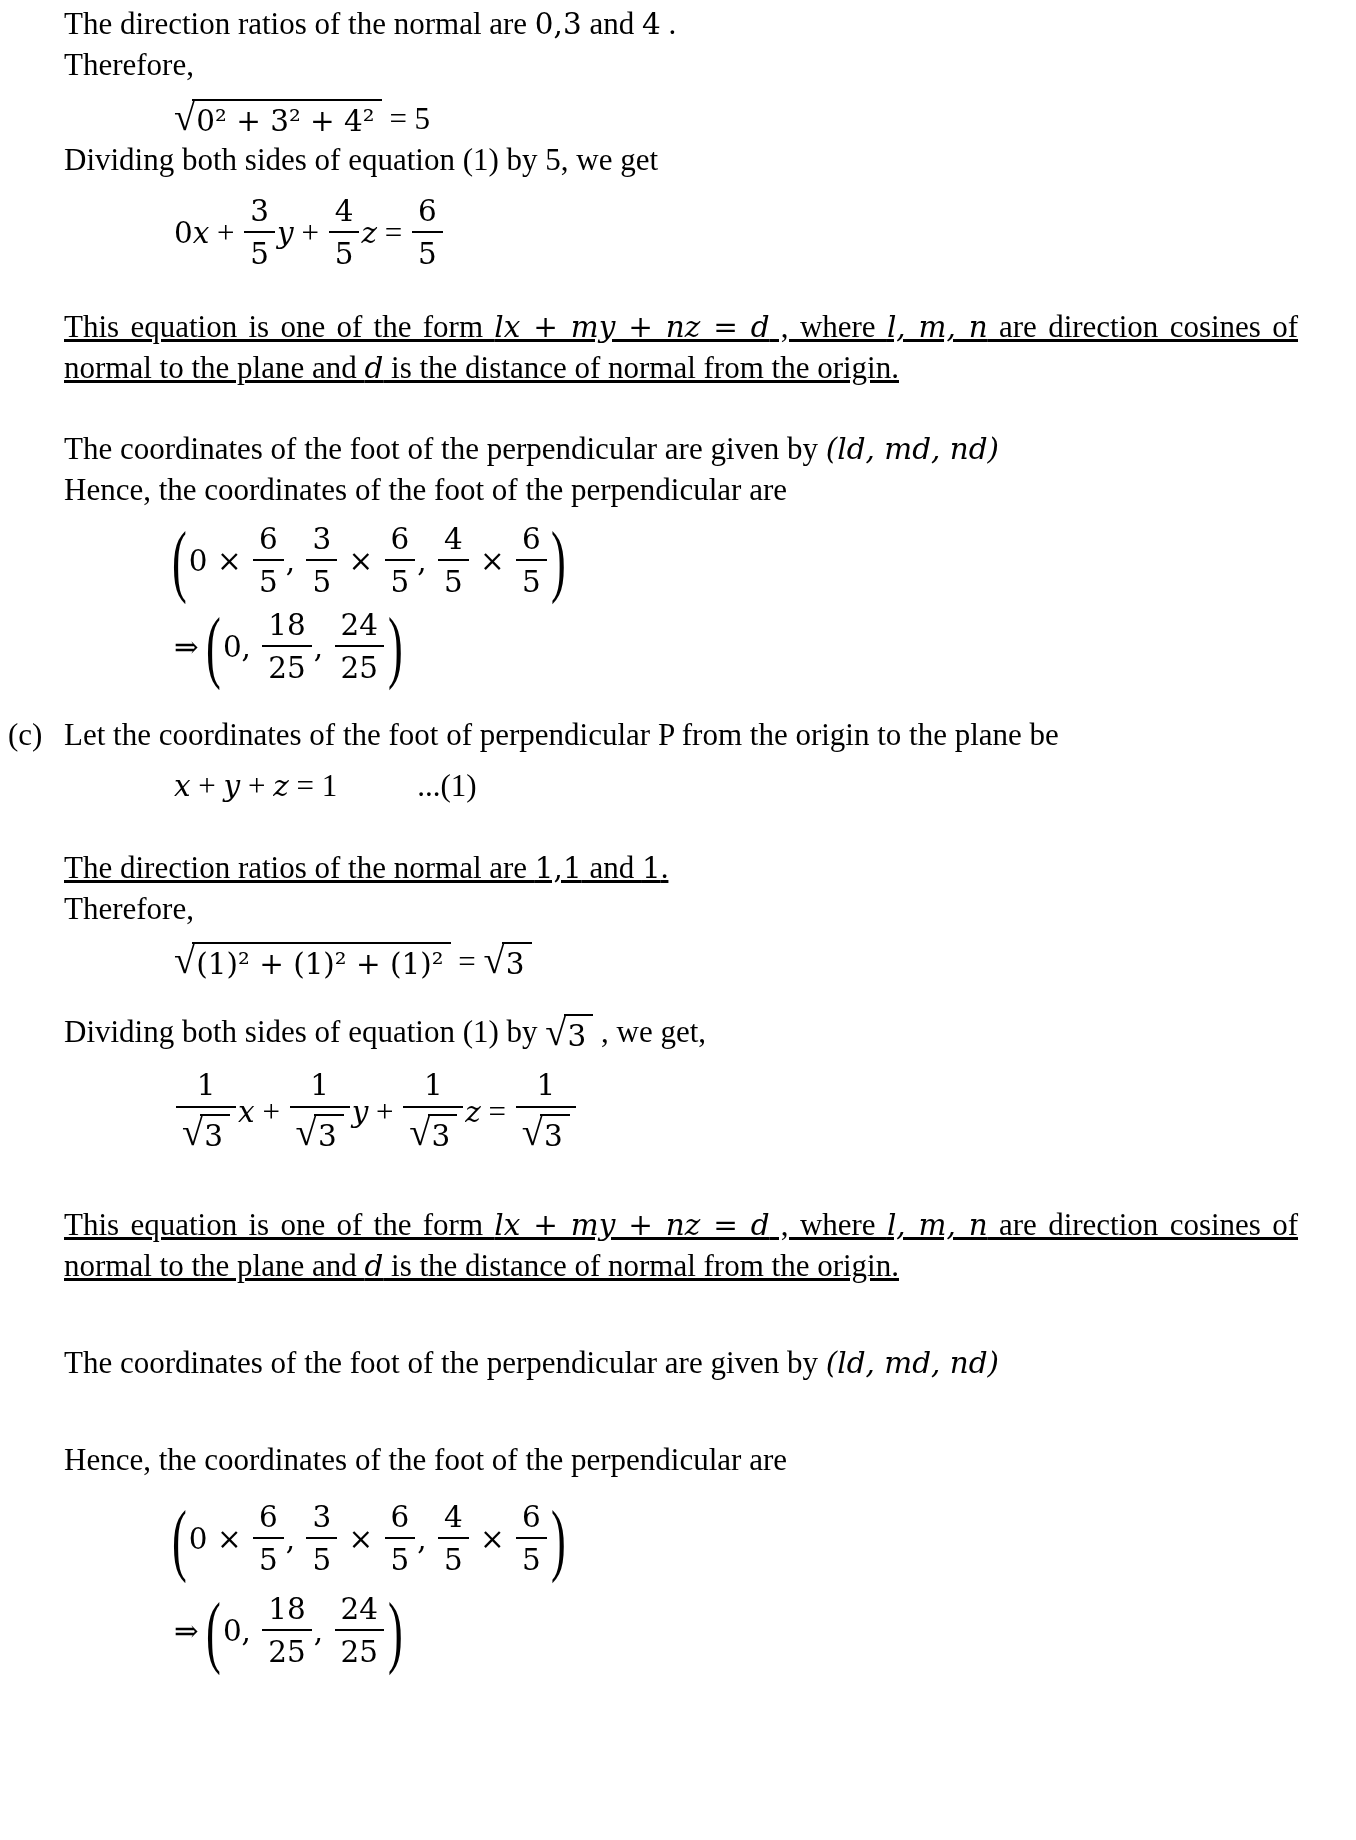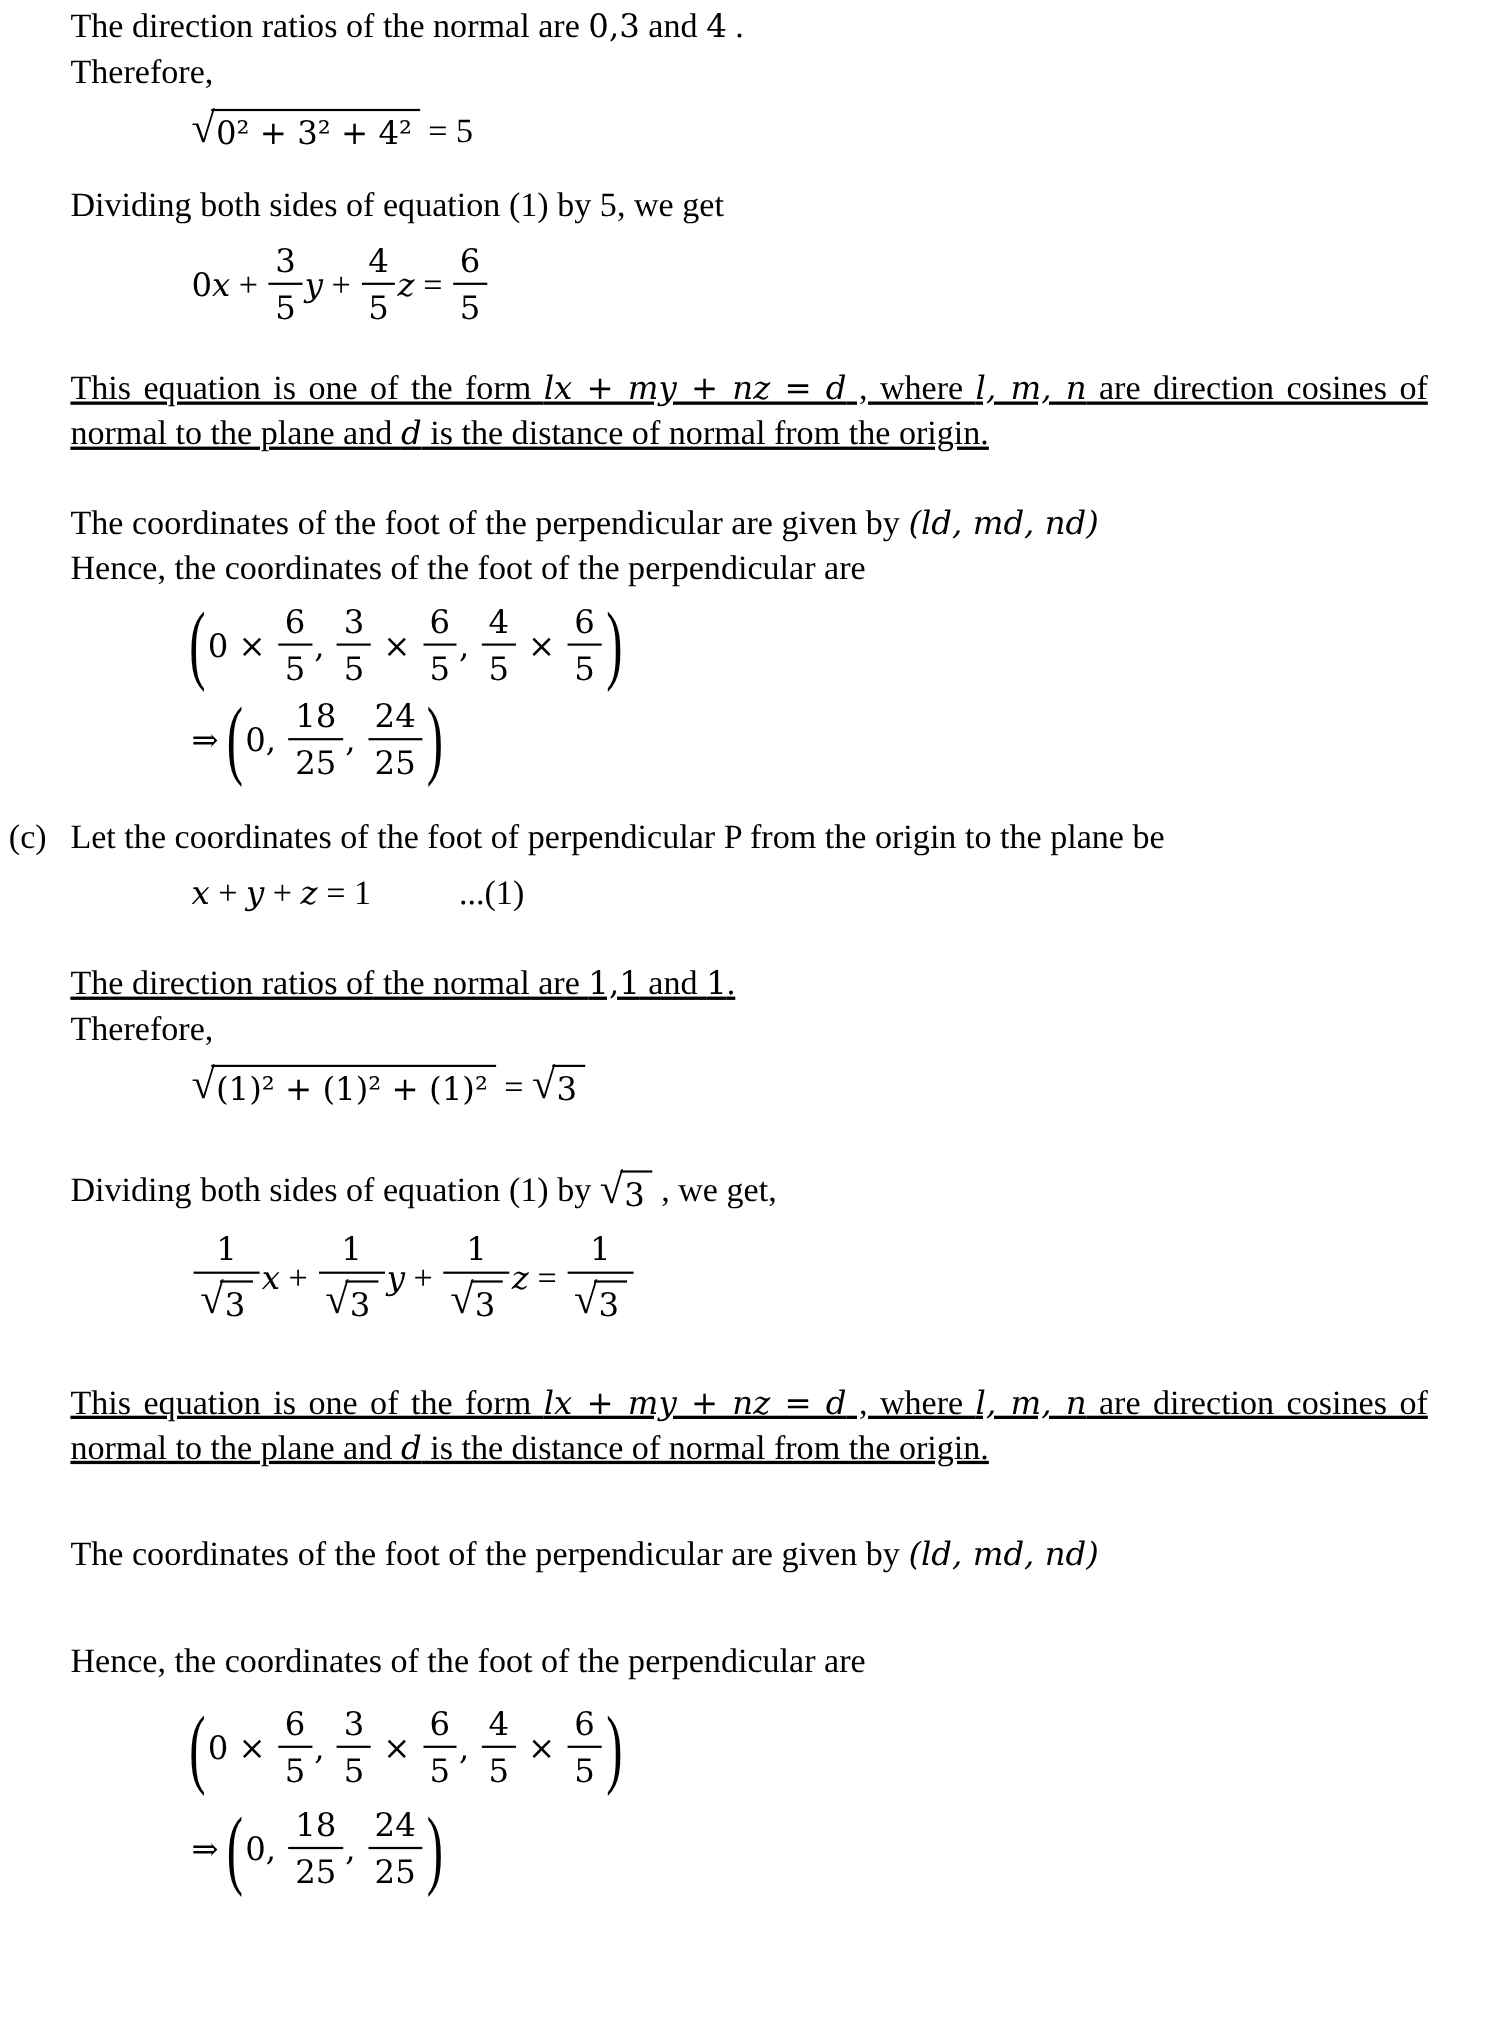--- a/index.html
+++ b/index.html
@@ -38,33 +38,33 @@
   .m-radbody { display: inline-block; border-top: 2.5px solid #000; padding: 3px 7px 2px 4px; line-height: 1.1; margin-top: 1px; }
 
   .m-parengrp  { display: inline-flex; align-items: center; vertical-align: middle; }
   .m-pareninner{ display: inline-flex; align-items: center; padding: 0 4px; }
   .m-bigparen  { display: inline-block; font-size: 2.6em; line-height: 0.9; transform: scaleX(0.55); margin: 0 -8px; font-weight: 400; }
 
   .m-gap { display: inline-block; }
 
   
   .b2  { margin-top: 12px; }
-  .b3  { margin-top: 26px; }
+  .b3  { }
   .b4  { margin-top: 14px; }
   .b5  { margin-top: 36px; }
   .b6  { margin-top: 40px; }
   .b7  { margin-top: 0; }
   .b8  { margin-top: 12px; }
   .b9  { margin-top: 10px; }
   .b10 { margin-top: 30px; }
   .b11 { margin-top: 12px; }
   .b12 { margin-top: 44px; text-decoration: underline; }
   .b13 { margin-top: 0; }
   .b14 { margin-top: 12px; }
-  .b15 { margin-top: 52px; }
+  .b15 { margin-top: 28px; }
   .b16 { margin-top: 14px; }
   .b17 { margin-top: 50px; }
   .b18 { margin-top: 56px; }
   .b19 { margin-top: 56px; }
   .b20 { margin-top: 20px; }
   .b21 { margin-top: 16px; }
 </style>
 </head>
 <body>
 

